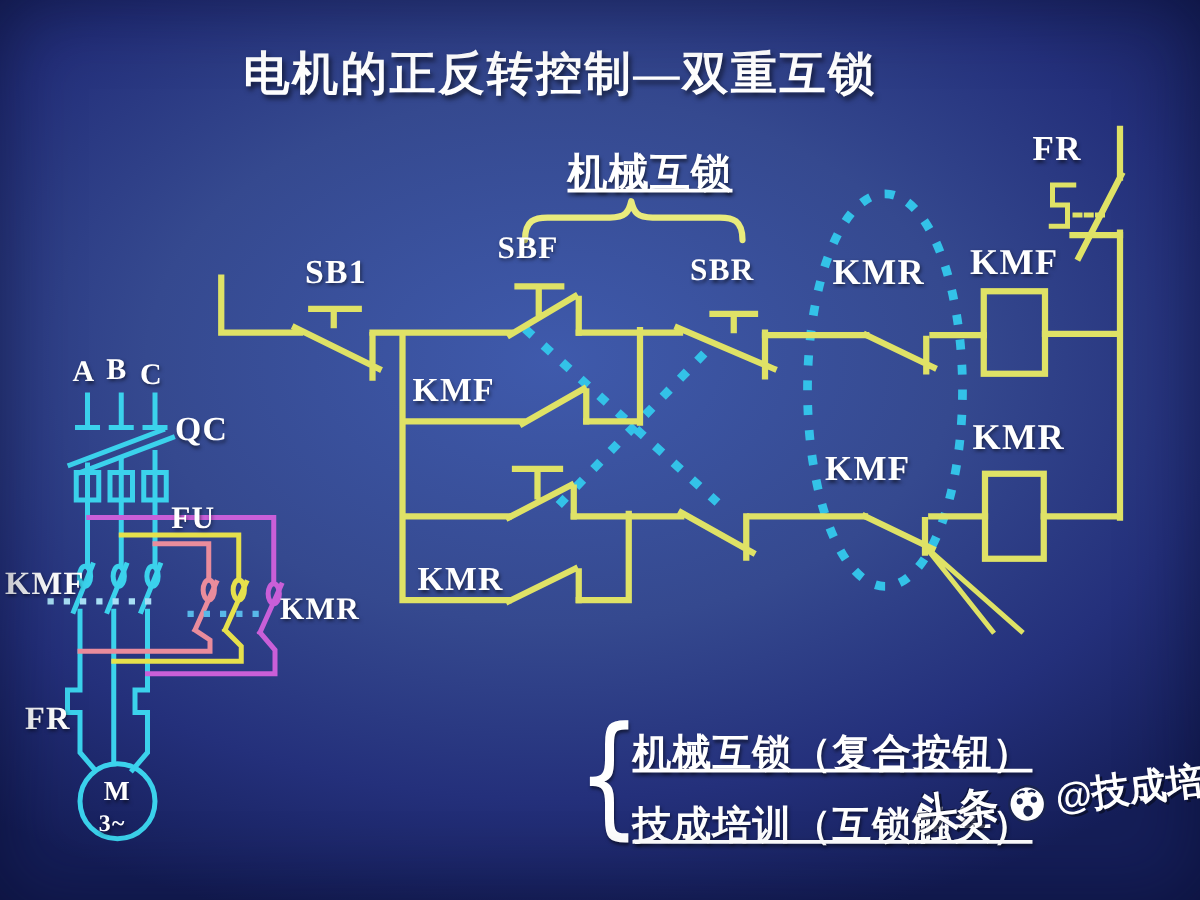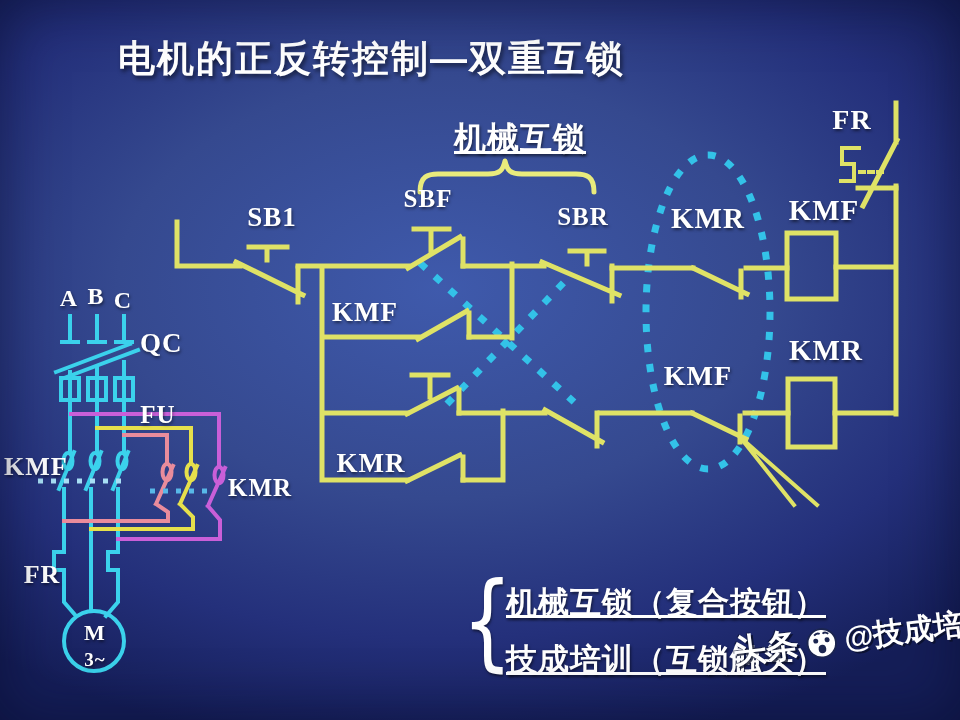--- a/index.html
+++ b/index.html
@@ -6,27 +6,27 @@
   .stage{
     position:relative;width:960px;height:720px;overflow:hidden;
     background:
       radial-gradient(ellipse 75% 65% at 46% 40%, #3f5aac 0%, #35498f 45%, #24307b 75%, #151e58 100%);
     font-family:"Liberation Sans","DejaVu Sans",sans-serif;
   }
   .stage::after{content:"";position:absolute;inset:0;pointer-events:none;
     box-shadow:inset 0 0 60px rgba(5,10,40,.55);}
   .title{
     position:absolute;left:118px;top:34px;width:660px;margin:0;
-    font-size:37px;font-weight:bold;color:#ffffff;text-align:left;
-    letter-spacing:2px;text-shadow:2px 3px 4px rgba(0,0,0,.55);
+    font-size:37px;font-weight:bold;color:#ffffff;text-align:center;
+    letter-spacing:2px;text-shadow:2px 3px 4px rgba(0,0,0,.55);font-family:Liberation Serif, serif;
   }
   svg.circuit{position:absolute;left:0;top:0;}
   .lb{
     position:absolute;font-family:"Liberation Serif","DejaVu Serif",serif;
-    font-weight:bold;color:#fff;text-align:center;line-height:1;
+    font-weight:bold;color:#fff;text-align:left;line-height:1;
     letter-spacing:1px;text-shadow:1px 2px 3px rgba(0,0,0,.5);
   }
   .zh{
     position:absolute;font-weight:bold;color:#fff;line-height:1.15;
     text-shadow:1px 2px 3px rgba(0,0,0,.55);letter-spacing:1px;text-decoration:underline;
   }
   .callout{
     position:absolute;left:740px;top:503px;width:156px;height:50px;
     border:4px solid #e9eb70;border-radius:16px;background:rgba(10,20,60,.15);
     display:flex;align-items:center;justify-content:center;

